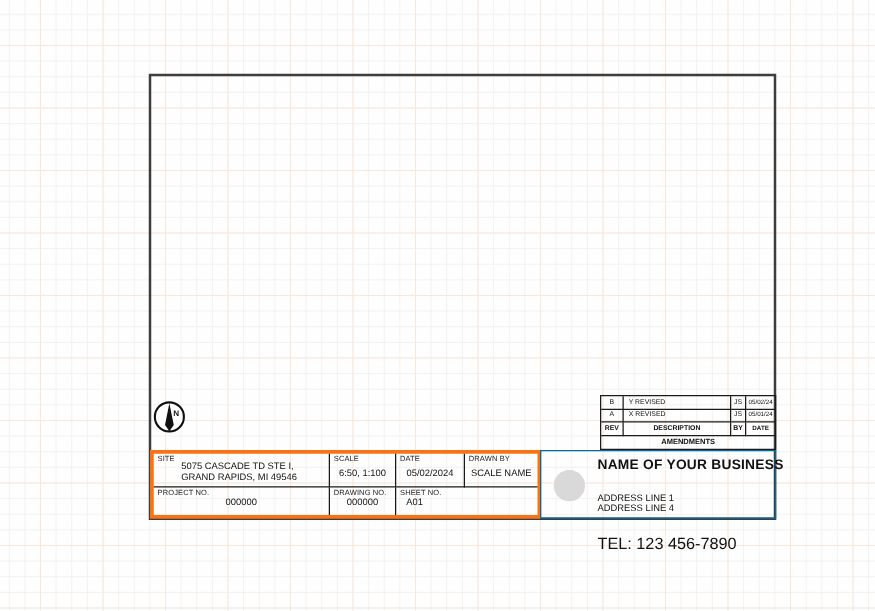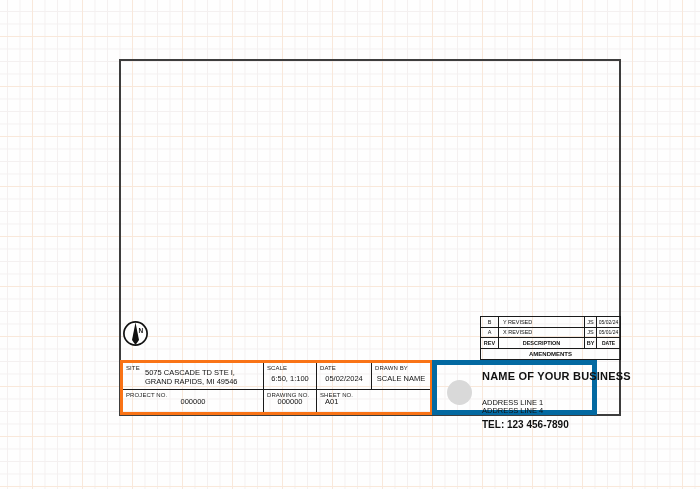--- a/index.html
+++ b/index.html
@@ -111,40 +111,40 @@
     font-weight: bold;
     font-size: 6px;
     display: flex;
     align-items: center;
     justify-content: center;
   }
   
   .business {
     position: absolute;
     left: 432px; top: 360px;
-    width: 165px; height: 55px;
-    border: 5px solid #0369a1;
+    width: 189px; height: 55px;
+    border: 1px solid #0369a1;
     box-sizing: border-box;
   }
   .logo-circle {
     position: absolute;
     left: 10px; top: 15px;
     width: 25px; height: 25px;
     border-radius: 50%;
     background: #d9d9d9;
   }
   .biz-text { position: absolute; left: 45px; top: 5px; right: 4px; }
   .biz-name {
     font-size: 11px;
     font-weight: bold;
     letter-spacing: 0.2px;
     white-space: nowrap;
   }
   .biz-addr { margin-top: 17px; font-size: 7.5px; line-height: 8px; }
-  .biz-tel { margin-top: 4px; font-size: 10px; font-weight: bold; }
+  .biz-tel { margin-top: 16px; font-size: 13px; }
 </style>
 </head>
 <body>
 
 <div class="sheet"></div>
 
 <div class="compass">
   <svg width="28" height="28" viewBox="0 0 28 28">
     <circle cx="13.5" cy="13.5" r="11.6" fill="#ffffff" stroke="#111111" stroke-width="1.7"></circle>
     <polygon points="13.5,2.5 17,20 13.5,25 10,20" fill="#111111"></polygon>

